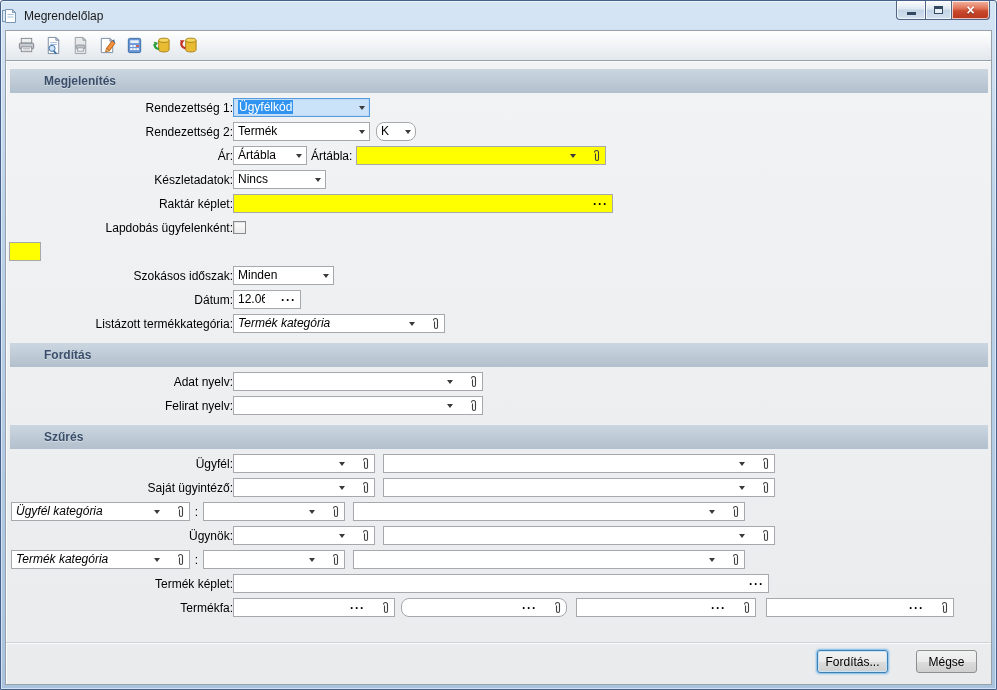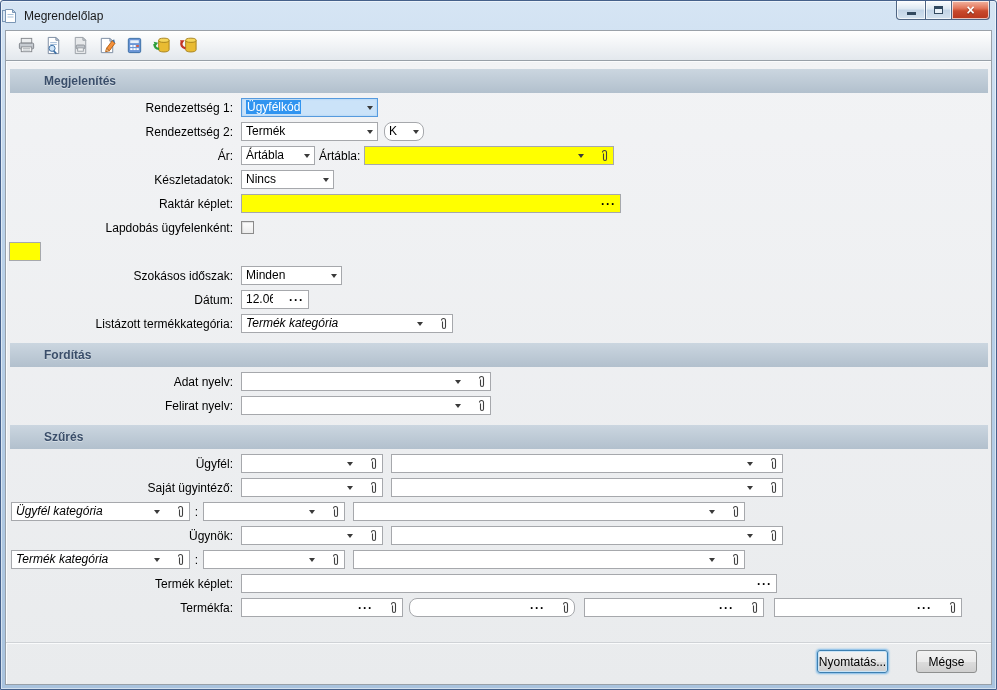--- a/index.html
+++ b/index.html
@@ -30,21 +30,21 @@
   .tbtn svg{width:19px;height:19px;}
   
   .client{position:absolute;left:4px;right:4px;top:59px;bottom:4px;box-sizing:border-box;
     background:linear-gradient(#f2f3f5,#e9ebed);border:1px solid #98a0a8;
     box-shadow:inset 1px 1px 0 #fbfcfd;overflow:hidden;}
   .sect-header{height:24px;margin:10px 3px 1px 4px;display:flex;align-items:center;padding-left:34px;
     background:linear-gradient(#cbd6e0,#b2c0cd);font-weight:bold;color:#3a4e6a;
     text-shadow:0 1px 0 rgba(255,255,255,.4);}
   .sect-header.first{margin-top:8px;}
   .row{display:flex;align-items:center;height:19px;margin-top:5px;padding-left:3px;}
-  .lbl{width:224px;text-align:right;padding-right:8px;flex:none;white-space:nowrap;}
+  .lbl{width:224px;text-align:right;flex:none;white-space:nowrap;}
   .combo,.field{box-sizing:border-box;height:19px;border:1px solid #a6a8ac;background:#fff;
     display:flex;align-items:center;padding:0 4px 0 4px;gap:16px;flex:none;}
   .val{flex:1;white-space:nowrap;overflow:hidden;line-height:17px;}
   .italic .val{font-style:italic;}
   .arr{flex:none;width:0;height:0;border-left:3.5px solid transparent;border-right:3.5px solid transparent;border-top:4px solid #3a3a3a;}
   .clip{flex:none;}
   .dots{flex:none;font-weight:bold;letter-spacing:1px;line-height:10px;}
   .yellow{background:#ffff00;}
   .focused{border-color:#569ade;background:#cbe3f9;box-shadow:inset 0 0 2px #9cc9ee;}
   .selhl{background:#3094f0;color:#fff;padding:0 1px;}
@@ -423,18 +423,18 @@
       <div class="field w188 gap10">
         <span class="val"></span>
         <span class="dots">···</span>
         <svg class="clip" width="9" height="14" viewBox="0 0 9 14">
             <path d="M2.5 3.5a2 2 0 0 1 4 0V10a1.5 1.5 0 0 1-3 0V4.5" fill="none" stroke="#3f3f3f" stroke-width="1.1"></path>
           </svg>
       </div>
     </div>
 
     <div class="footer">
-      <div class="btn default print">Nyomtatás...</div>
+      <div class="btn default print">Fordítás...</div>
       <div class="btn cancel">Mégse</div>
     </div>
 
   </div>
 </div>
 
 </body></html>

